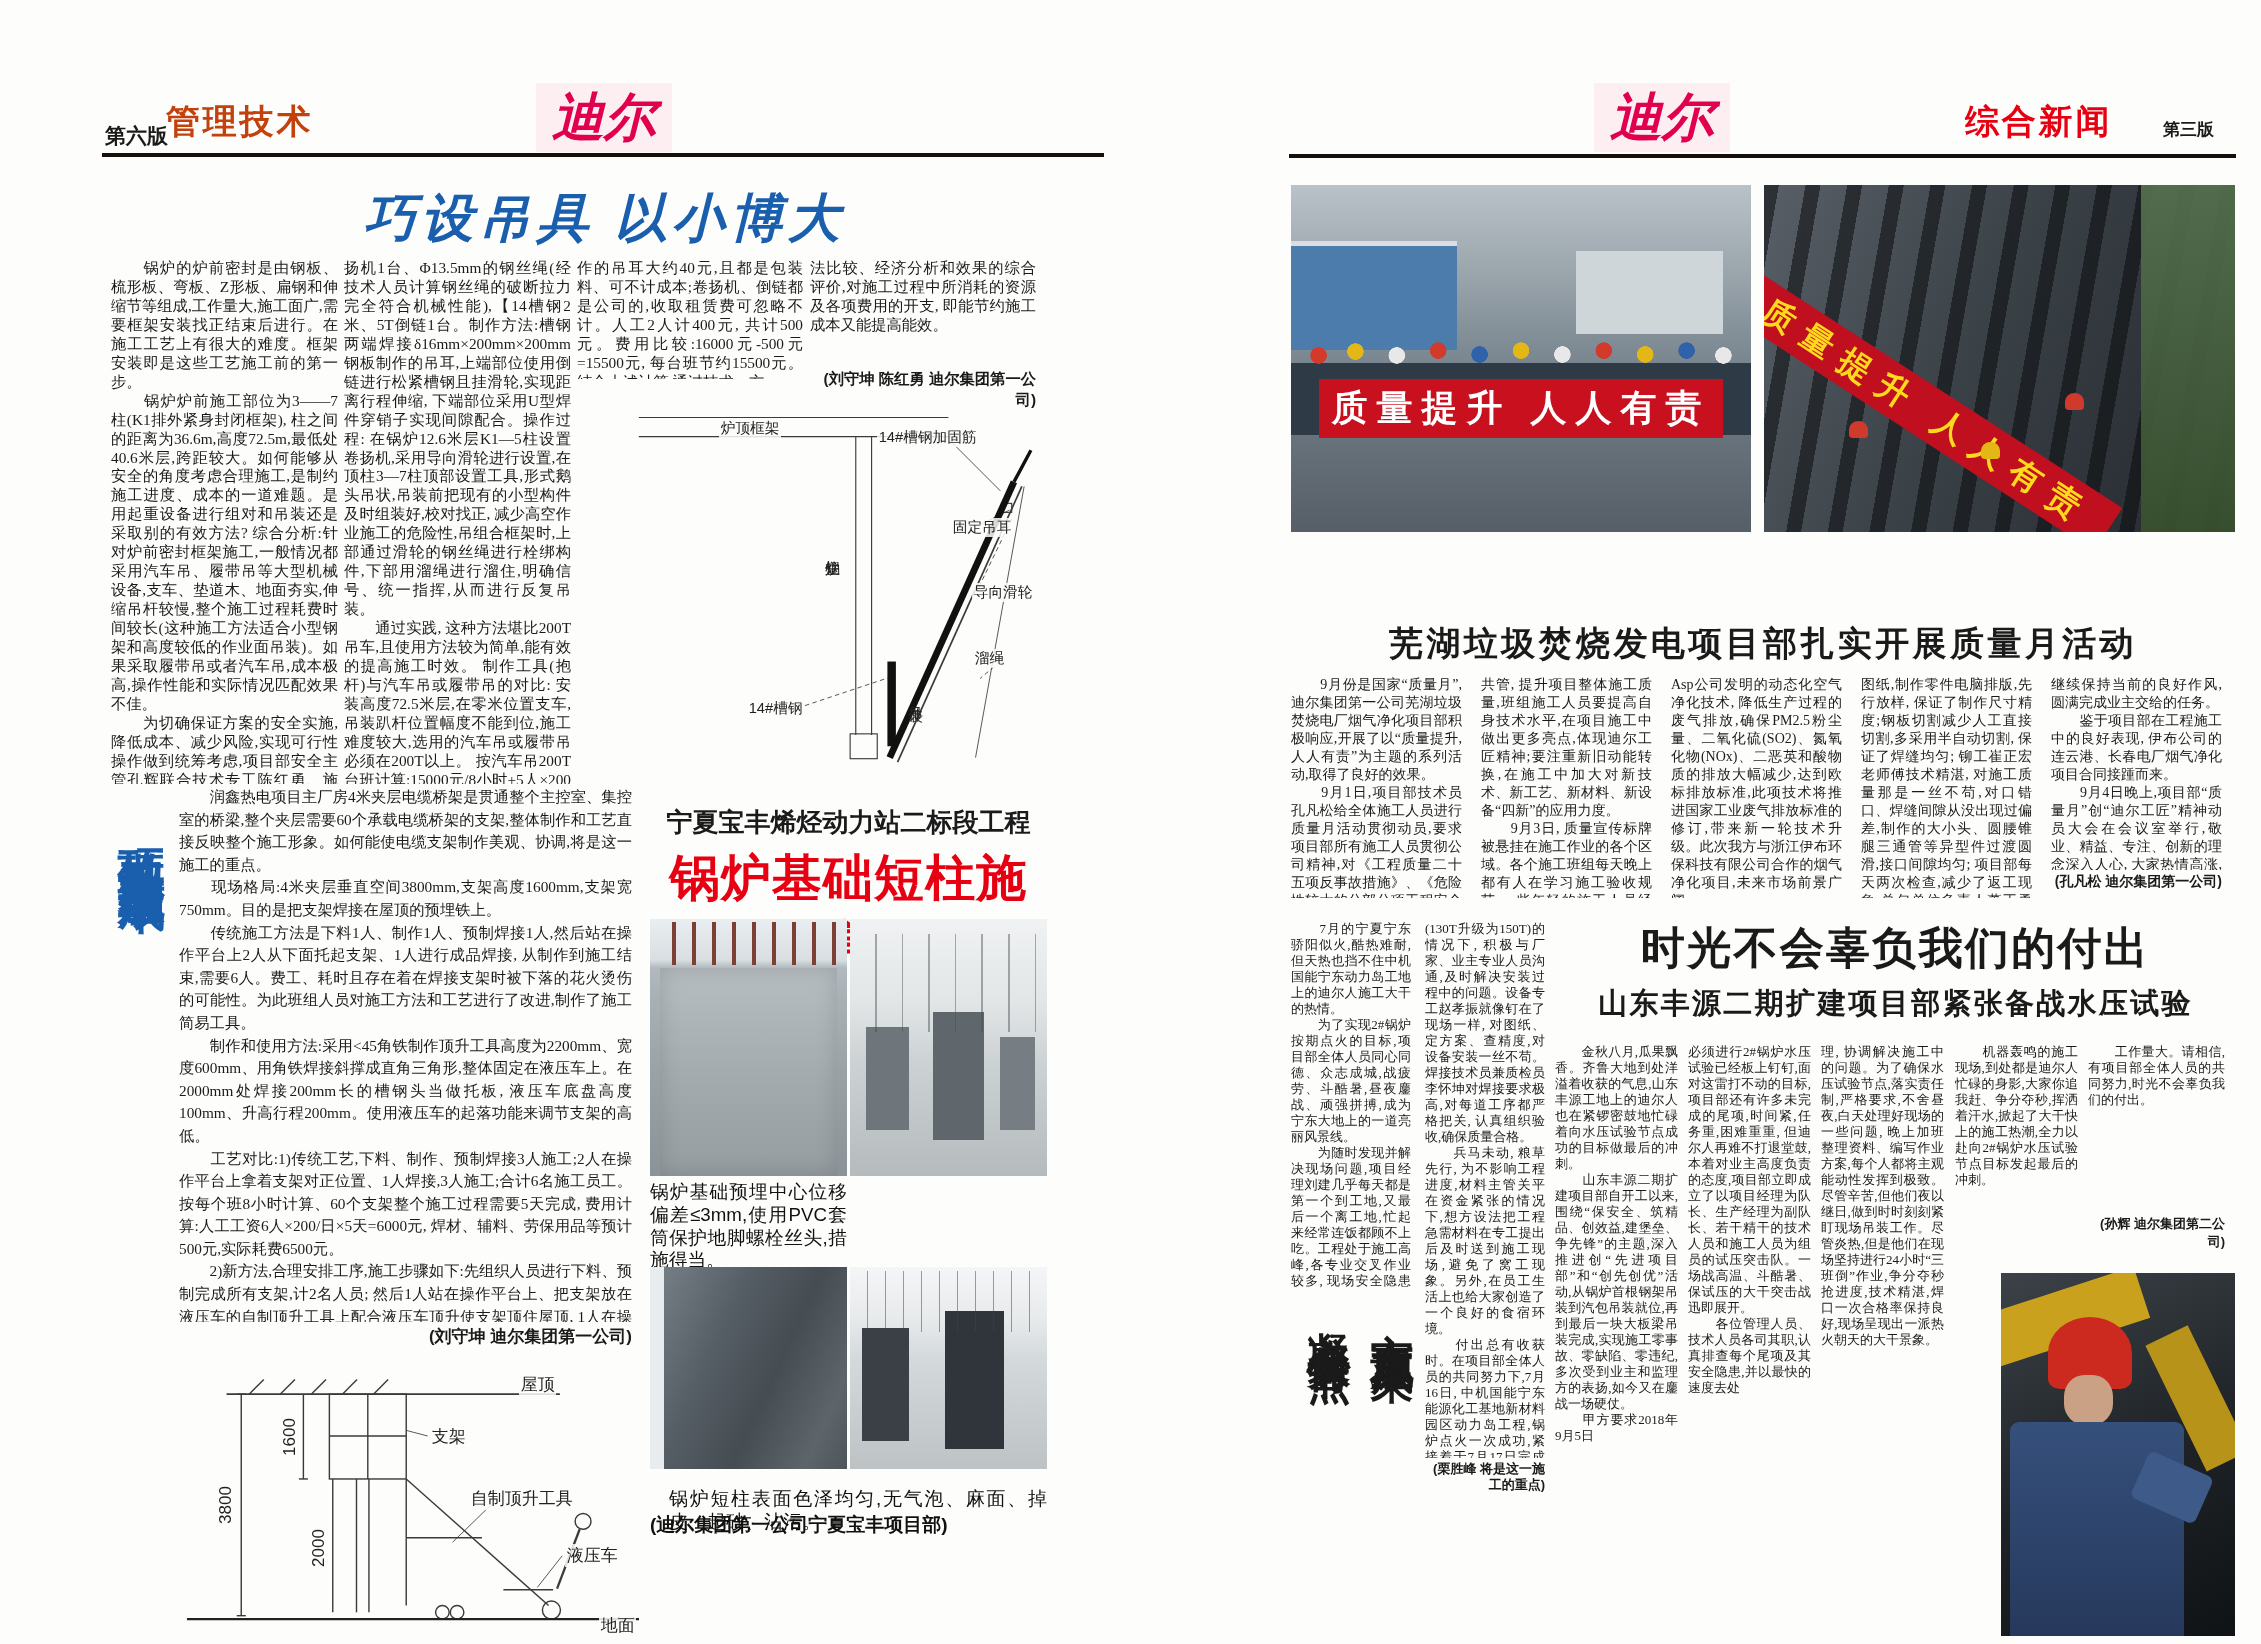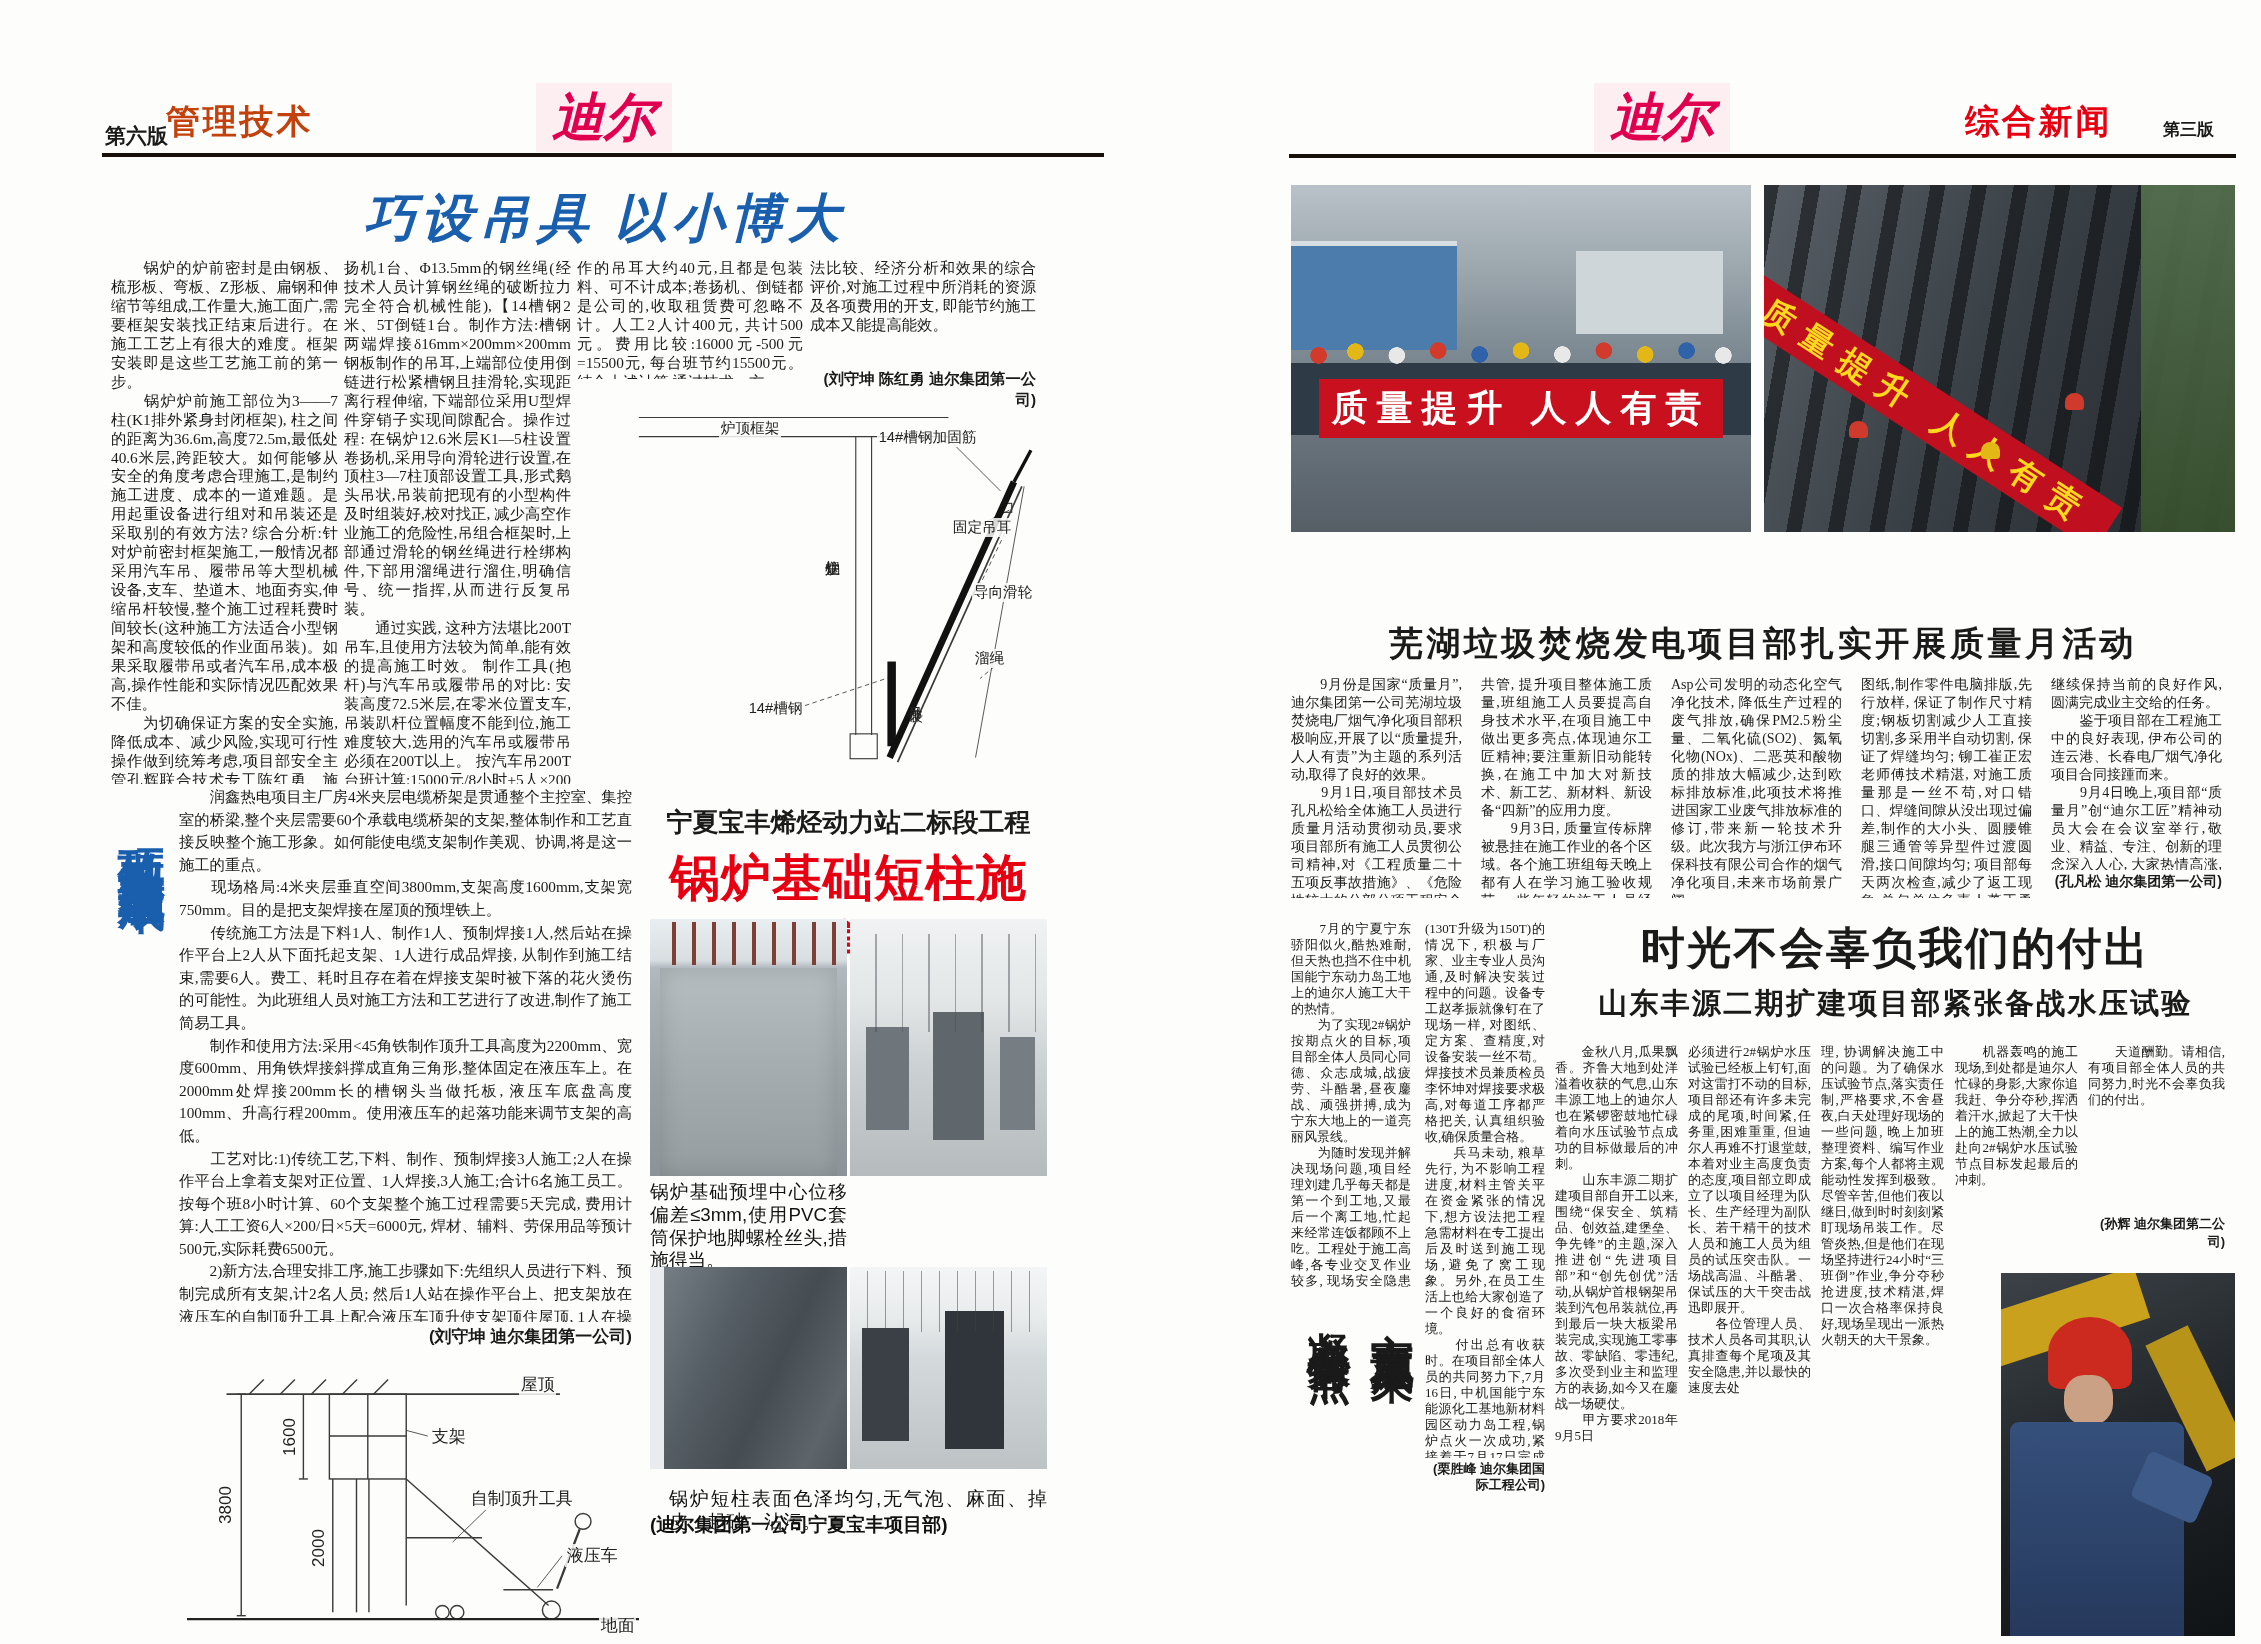--- a/index.html
+++ b/index.html
@@ -212,32 +212,32 @@
   <div class="abs body-text" style="left:1291px;top:921px;width:120px;height:367px;font-size:13px;line-height:16px;">　　7月的宁夏宁东骄阳似火,酷热难耐,但天热也挡不住中机国能宁东动力岛工地上的迪尔人施工大干的热情。
 　　为了实现2#锅炉按期点火的目标,项目部全体人员同心同德、众志成城,战疲劳、斗酷暑,昼夜鏖战、顽强拼搏,成为宁东大地上的一道亮丽风景线。
 　　为随时发现并解决现场问题,项目经理刘建几乎每天都是第一个到工地,又最后一个离工地,忙起来经常连饭都顾不上吃。工程处于施工高峰,各专业交叉作业较多, 现场安全隐患骤增,项目副经理许严军、安全主管丁进状每天早早地</div>
   <div class="abs" style="left:1291px;top:1298px;width:133px;height:337px;writing-mode:vertical-rl;text-orientation:upright;font-weight:bold;font-size:43px;letter-spacing:4.5px;line-height:63px;">
     <span style="display:block;">宁东大地展风采</span>
     <span style="display:block;">凝心聚力保节点</span>
   </div>
   <div class="abs body-text" style="left:1425px;top:921px;width:120px;height:537px;font-size:13px;line-height:16px;">(130T升级为150T)的情况下, 积极与厂家、业主专业人员沟通,及时解决安装过程中的问题。设备专工赵孝振就像钉在了现场一样, 对图纸、定方案、查精度,对设备安装一丝不苟。焊接技术员兼质检员李怀坤对焊接要求极高,对每道工序都严格把关, 认真组织验收,确保质量合格。
 　　兵马未动, 粮草先行, 为不影响工程进度,材料主管关平在资金紧张的情况下,想方设法把工程急需材料在专工提出后及时送到施工现场,避免了窝工现象。另外,在员工生活上也给大家创造了一个良好的食宿环境。
 　　付出总有收获时。在项目部全体人员的共同努力下,7月16日, 中机国能宁东能源化工基地新材料园区动力岛工程,锅炉点火一次成功,紧接着于7月17日完成吹管,经业主、监理单位确认靶板合格,提前实现工期目标,受到监理和业主一致好评,为下一步进行机组72+24小时整套启动打下了良好的基础。</div>
-  <div class="abs byline" style="left:1425px;top:1461px;width:120px;font-size:13px;line-height:16px;">(栗胜峰  迪尔集团国际工程公司)</div>
+  <div class="abs byline" style="left:1425px;top:1461px;width:120px;font-size:13px;line-height:16px;">(栗胜峰  将是这一施工的重点)</div>
 
   <div class="abs center" style="left:1555px;top:919px;width:681px;font-size:44px;font-weight:bold;letter-spacing:2.3px;">时光不会辜负我们的付出</div>
   <div class="abs center" style="left:1555px;top:984px;width:681px;font-size:29px;font-weight:bold;letter-spacing:2.3px;">山东丰源二期扩建项目部紧张备战水压试验</div>
   <div class="abs body-text" style="left:1555px;top:1044px;width:123px;height:595px;font-size:13px;line-height:16px;">　　金秋八月,瓜果飘香。齐鲁大地到处洋溢着收获的气息,山东丰源工地上的迪尔人也在紧锣密鼓地忙碌着向水压试验节点成功的目标做最后的冲刺。
 　　山东丰源二期扩建项目部自开工以来,围绕“保安全、筑精品、创效益,建堡垒、争先锋”的主题,深入推进创“先进项目部”和“创先创优”活动,从锅炉首根钢架吊装到汽包吊装就位,再到最后一块大板梁吊装完成,实现施工零事故、零缺陷、零违纪,多次受到业主和监理方的表扬,如今又在鏖战一场硬仗。
 　　甲方要求2018年9月5日</div>
   <div class="abs body-text" style="left:1688px;top:1044px;width:123px;height:595px;font-size:13px;line-height:16px;">必须进行2#锅炉水压试验已经板上钉钉,面对这雷打不动的目标,项目部还有许多未完成的尾项,时间紧,任务重,困难重重, 但迪尔人再难不打退堂鼓,本着对业主高度负责的态度,项目部立即成立了以项目经理为队长、生产经理为副队长、若干精干的技术人员和施工人员为组员的试压突击队。一场战高温、斗酷暑、保试压的大干突击战迅即展开。
 　　各位管理人员、技术人员各司其职,认真排查每个尾项及其安全隐患,并以最快的速度去处</div>
   <div class="abs body-text" style="left:1821px;top:1044px;width:123px;height:595px;font-size:13px;line-height:16px;">理, 协调解决施工中的问题。为了确保水压试验节点,落实责任制,严格要求,不舍昼夜,白天处理好现场的一些问题, 晚上加班整理资料、编写作业方案,每个人都将主观能动性发挥到极致。尽管辛苦,但他们夜以继日,做到时时刻刻紧盯现场吊装工作。尽管炎热,但是他们在现场坚持进行24小时“三班倒”作业,争分夺秒抢进度,技术精湛,焊口一次合格率保持良好,现场呈现出一派热火朝天的大干景象。</div>
   <div class="abs body-text" style="left:1955px;top:1044px;width:123px;height:222px;font-size:13px;line-height:16px;">　　机器轰鸣的施工现场,到处都是迪尔人忙碌的身影,大家你追我赶、争分夺秒,挥洒着汗水,掀起了大干快上的施工热潮,全力以赴向2#锅炉水压试验节点目标发起最后的冲刺。</div>
-  <div class="abs body-text" style="left:2088px;top:1044px;width:137px;height:170px;font-size:13px;line-height:16px;">　　天道酬勤。请相信,有项目部全体人员的共同努力,时光不会辜负我们的付出。</div>
+  <div class="abs body-text" style="left:2088px;top:1044px;width:137px;height:170px;font-size:13px;line-height:16px;">　　工作量大。请相信,有项目部全体人员的共同努力,时光不会辜负我们的付出。</div>
   <div class="abs byline" style="left:2088px;top:1215px;width:137px;font-size:13px;">(孙辉  迪尔集团第二公司)</div>
 
   <div class="abs photo" style="left:2001px;top:1273px;width:234px;height:363px;background:linear-gradient(155deg,#3c4248 0%,#1e2226 55%,#101315 100%);">
     <div class="abs" style="left:-10%;top:5%;width:72%;height:15%;background:#caa11c;transform:rotate(-18deg);"></div>
     <div class="abs" style="right:-14%;top:28%;width:60%;height:13%;background:#b8931a;transform:rotate(64deg);"></div>
     <div class="abs" style="left:20%;top:12%;width:36%;height:20%;background:#cc2a1e;border-radius:50% 50% 14% 14%;"></div>
     <div class="abs" style="left:27%;top:28%;width:21%;height:14%;background:#caa184;border-radius:42%;"></div>
     <div class="abs" style="left:4%;top:41%;width:74%;height:59%;background:linear-gradient(180deg,#35507c 0%,#26395c 100%);border-radius:9px 9px 0 0;"></div>
     <div class="abs" style="left:58%;top:52%;width:30%;height:14%;background:#3d5a88;transform:rotate(24deg);border-radius:6.8px;"></div>
   </div>

